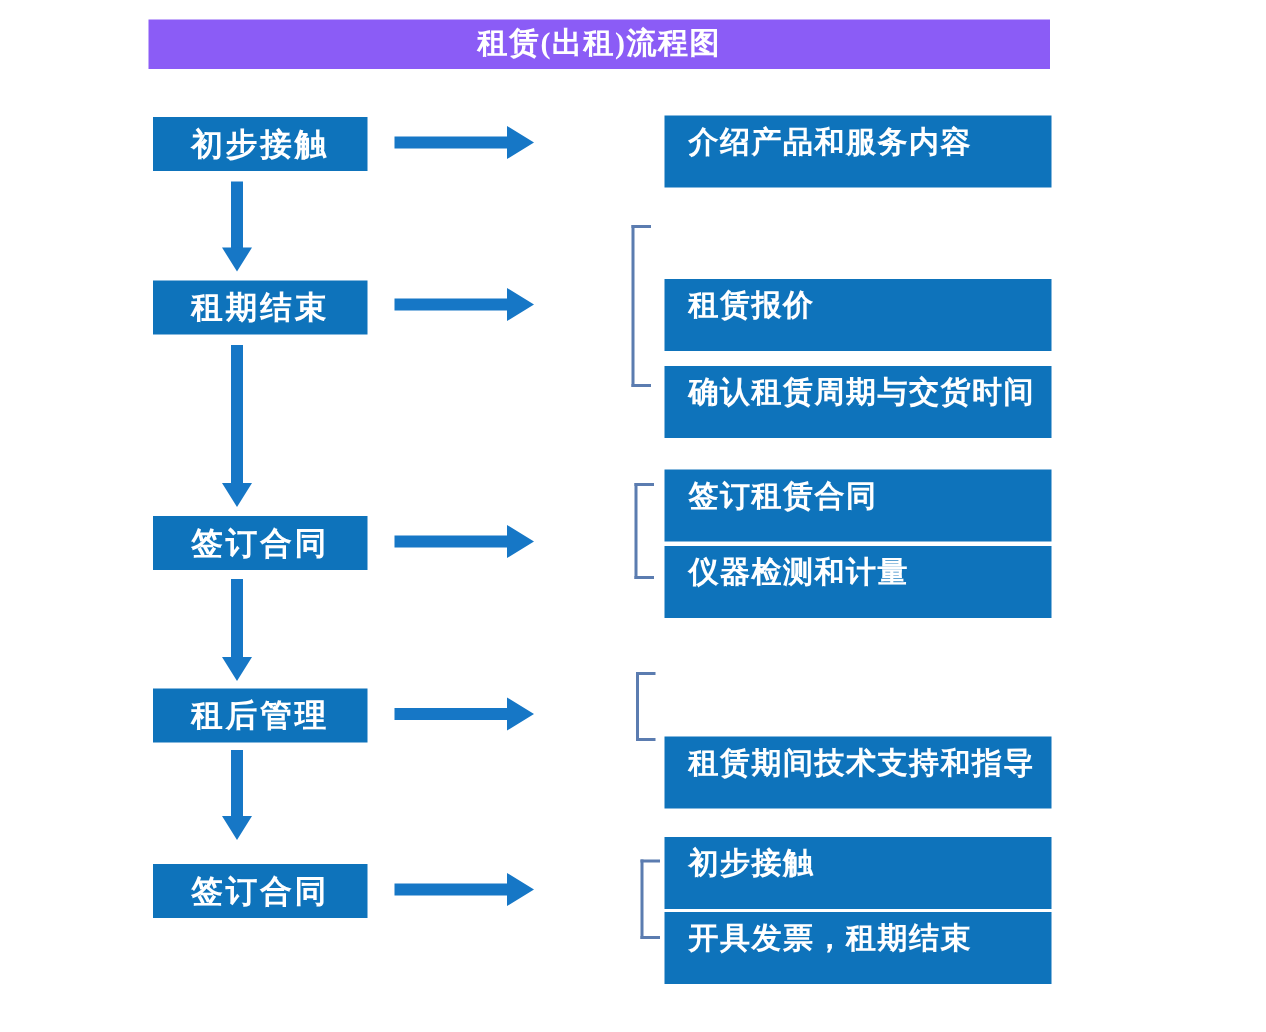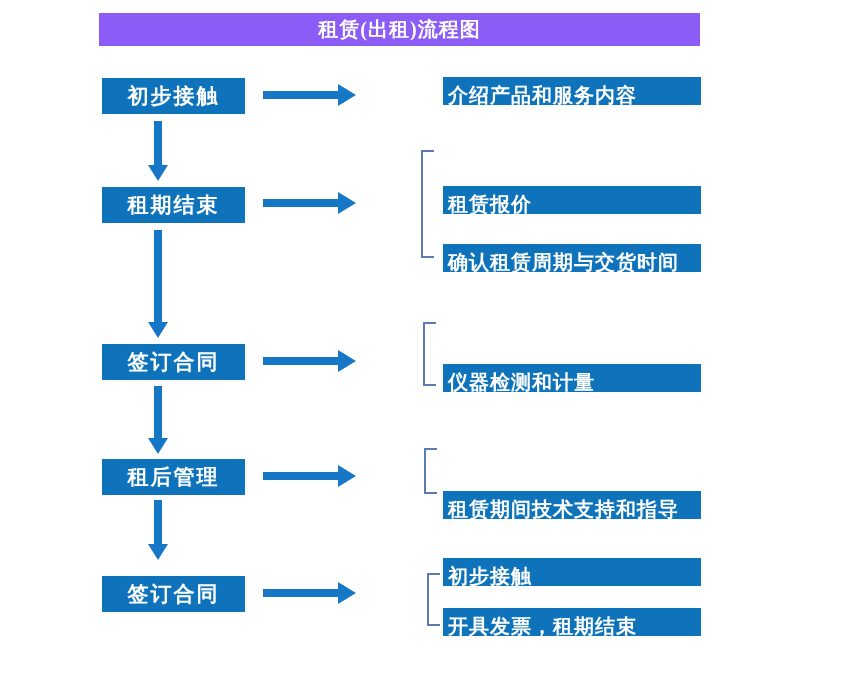--- a/index.html
+++ b/index.html
@@ -42,27 +42,27 @@
     font-weight: bold;
     text-align: center;
     line-height: 36px;
     letter-spacing: 2px;
   }
   
   .detail-box {
     position: absolute;
     left: 443px;
     width: 258px;
-    height: 28px;
+    height: 48px;
     background: #0E73BB;
     color: #ffffff;
     font-size: 20px;
     font-weight: bold;
     line-height: 36px;
-    padding-left: 5px;
+    padding-left: 16px;
     box-sizing: border-box;
     letter-spacing: 1px;
     white-space: nowrap;
   }
   
   .arrow-down {
     position: absolute;
     left: 148px;
     width: 21px;
   }
@@ -150,20 +150,21 @@
   <div class="bracket" style="left:421px; top:150px; height:108px"></div>
   <div class="bracket" style="left:423px; top:322px; height:64px"></div>
   <div class="bracket" style="left:424px; top:448px; height:46px"></div>
   <div class="bracket" style="left:427px; top:573px; height:53px"></div>
 
   <div class="detail-box" style="top:77px">介绍产品和服务内容</div>
 
   <div class="detail-box" style="top:186px">租赁报价</div>
   <div class="detail-box" style="top:244px">确认租赁周期与交货时间</div>
 
+  <div class="detail-box" style="top:313px">签订租赁合同</div>
   <div class="detail-box" style="top:364px">仪器检测和计量</div>
 
   <div class="detail-box" style="top:491px">租赁期间技术支持和指导</div>
 
   <div class="detail-box" style="top:558px">初步接触</div>
   <div class="detail-box" style="top:608px">开具发票，租期结束</div>
 
 </div>
 
 </body></html>

